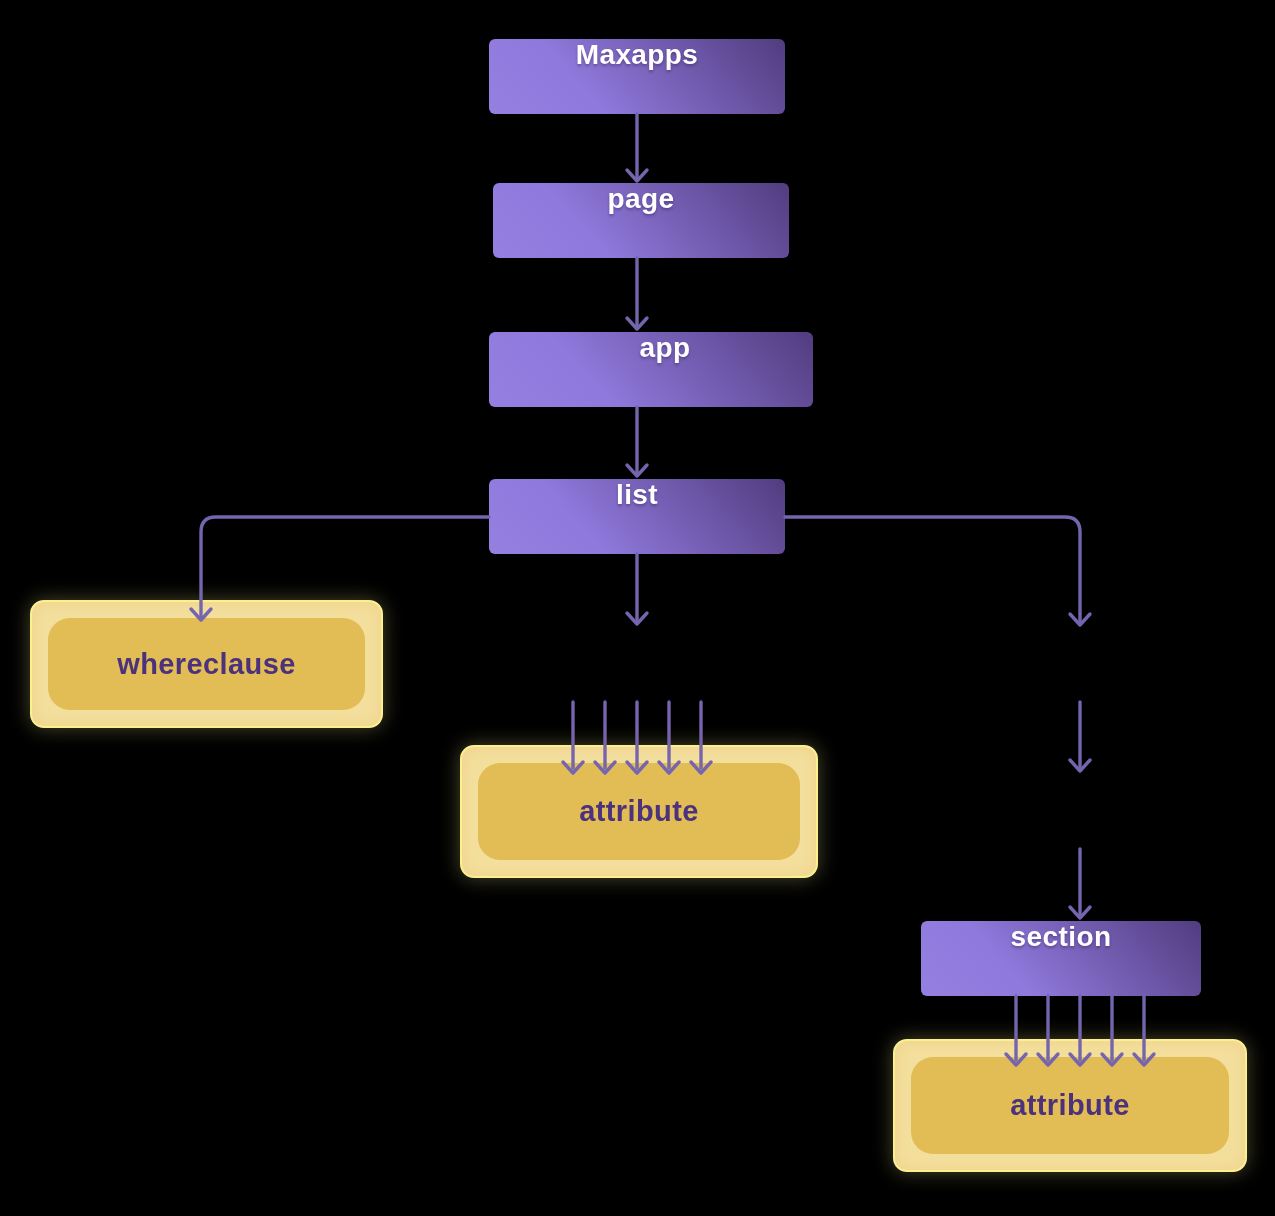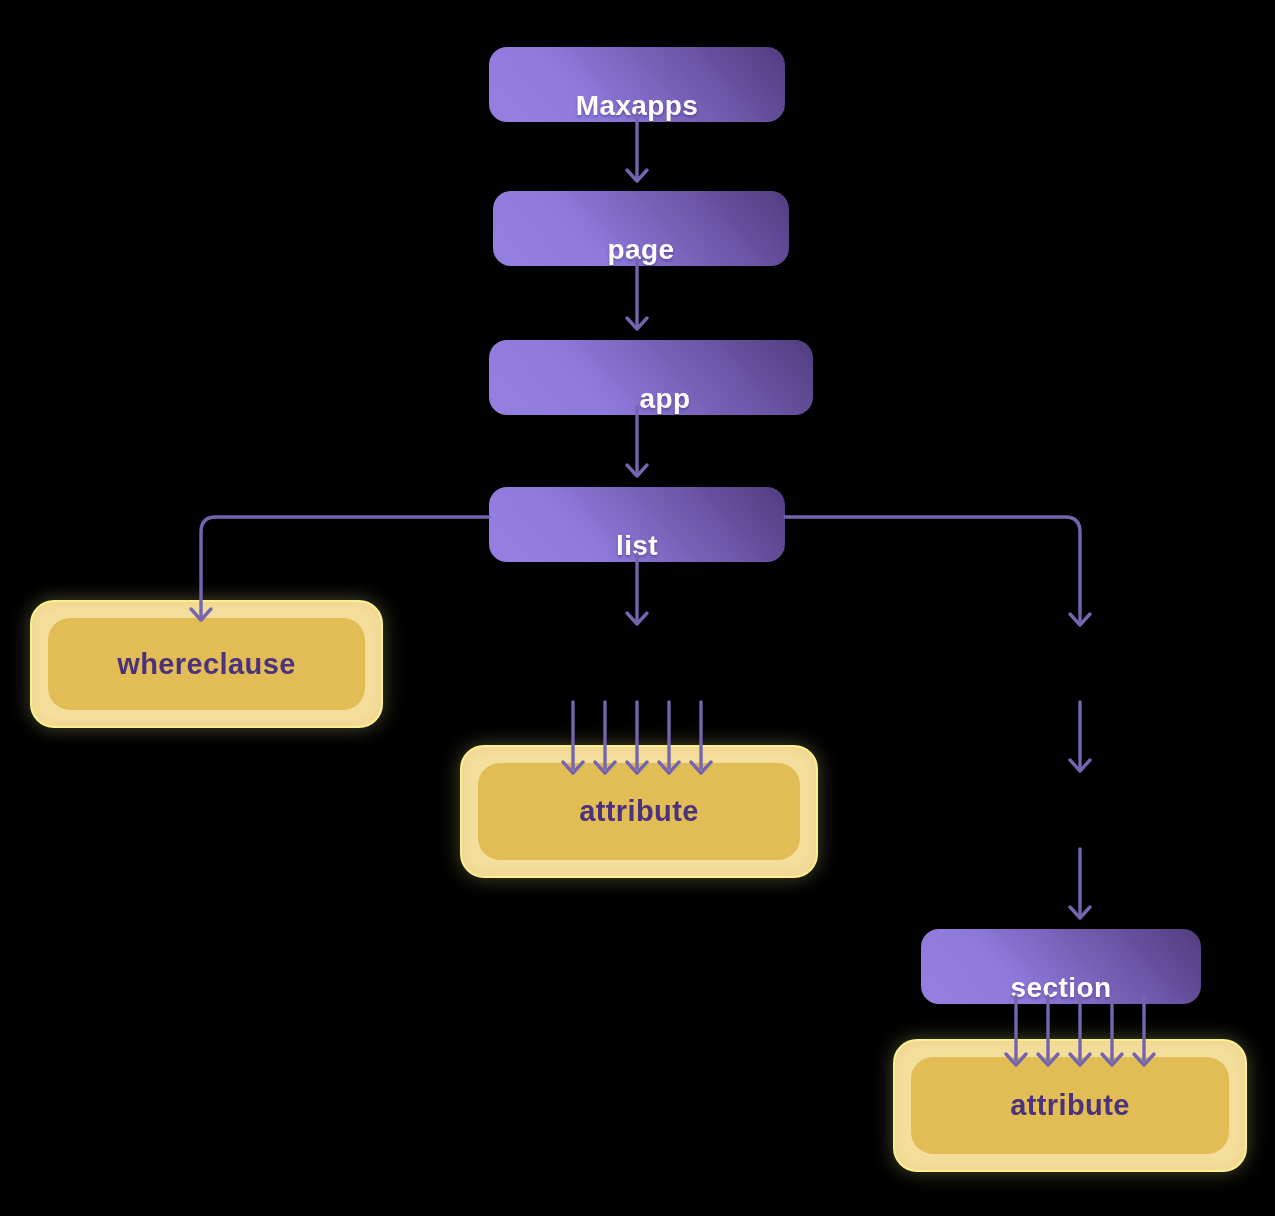--- a/index.html
+++ b/index.html
@@ -11,35 +11,34 @@
     position: relative;
     width: 1275px;
     height: 1216px;
     background: #000000;
     overflow: hidden;
     font-family: "Liberation Sans", sans-serif;
   }
   .node {
     position: absolute;
     display: flex;
-    align-items: flex-end;
+    align-items: flex-start;
     justify-content: center;
-    border-radius: 18px;
+    border-radius: 6px;
     background: linear-gradient(48deg, #957FE0 0%, #8F79DC 32%, #523C7F 100%);
     color: #ffffff;
     font-size: 28px;
     font-weight: bold;
     letter-spacing: 0.4px;
     text-shadow: 0 2px 3px rgba(30,15,60,0.35);
-    margin-top: 8px;
   }
   .leaf-outer {
     position: absolute;
     display: flex;
-    border-radius: 24px;
+    border-radius: 14px;
     background: #F3DF9D;
     border: 2px solid #FAF08D;
     box-sizing: border-box;
     box-shadow: 0 0 20px rgba(250,242,150,0.30), inset 0 0 16px rgba(235,178,92,0.28);
     padding: 16px;
   }
   .leaf-inner {
     flex: 1;
     display: flex;
     align-items: center;

